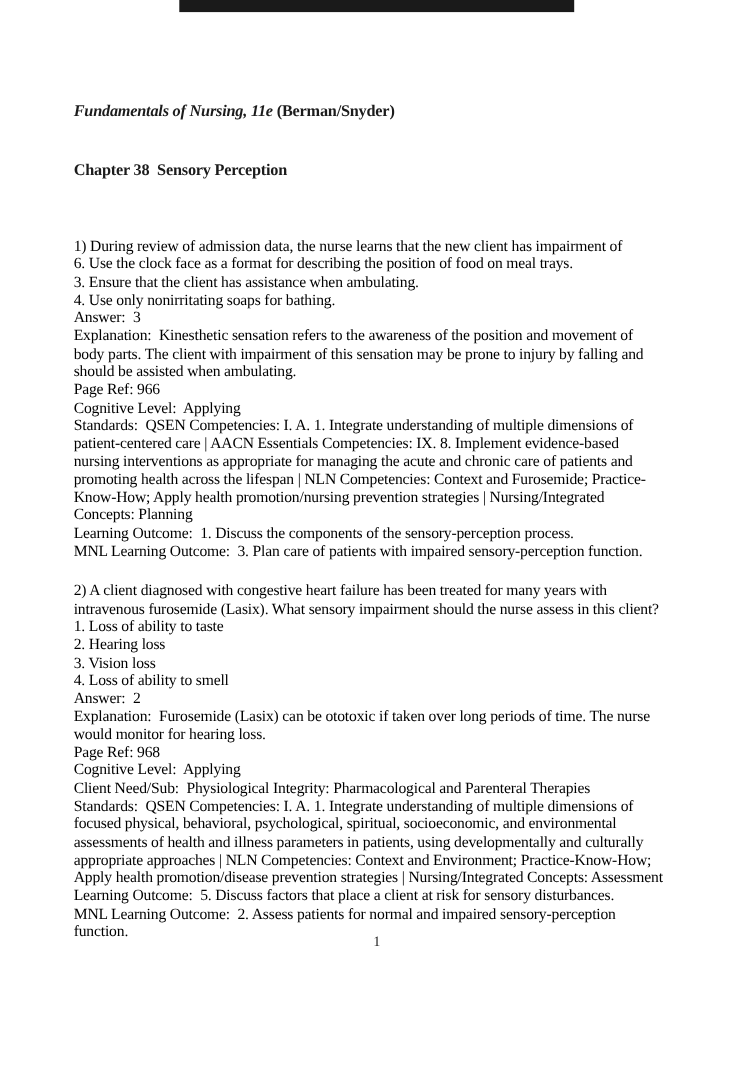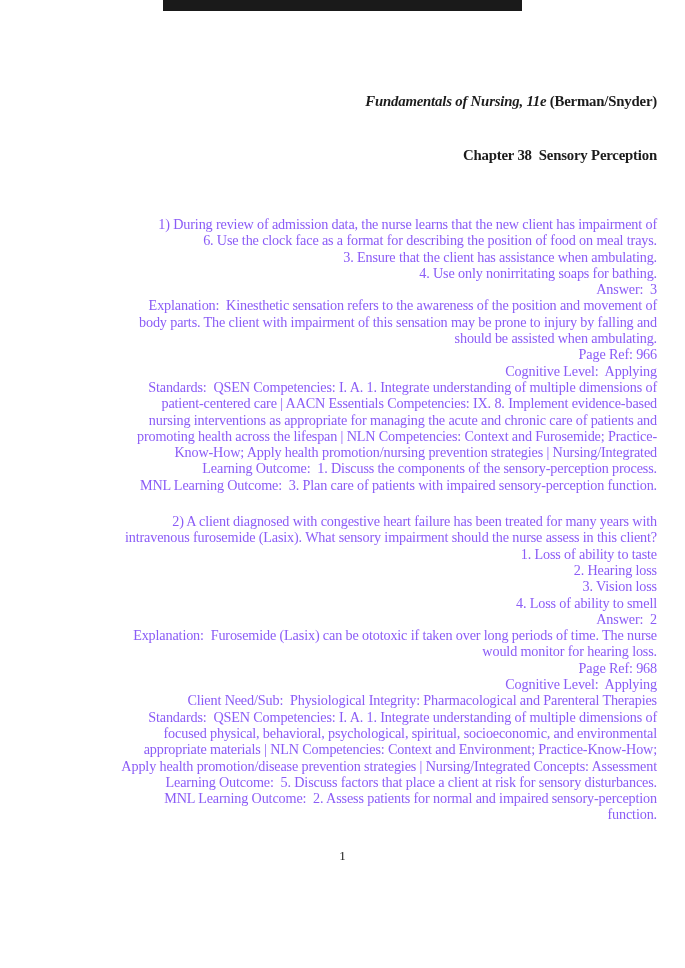--- a/index.html
+++ b/index.html
@@ -18,39 +18,38 @@
     width: 359px;
     height: 11px;
     background: #1a1a1a;
   }
   .content {
     position: absolute;
     left: 67px;
     top: 56px;
     width: 590px;
     color: #1c1c1c;
-    text-align: right;
   }
   .title-block {
     font-weight: bold;
     font-size: 14.8px;
     line-height: 18px;
     letter-spacing: -0.2px;
     margin-bottom: 16px;
     white-space: pre;
   }
   .title-line { white-space: pre; }
   .ital { font-style: italic; }
   .qblock { margin-bottom: 20px; }
   .line {
     font-size: 14.2px;
     line-height: 16.3px;
     letter-spacing: -0.15px;
     white-space: pre;
-    color: #8b5cf6;
+    color: #000000;
   }
   .footer {
     position: absolute;
     left: 0;
     top: 848px;
     width: 685px;
     text-align: center;
     font-size: 13px;
     color: #1c1c1c;
   }
@@ -77,39 +76,41 @@
           <div class="line">Explanation:  Kinesthetic sensation refers to the awareness of the position and movement of</div>
           <div class="line">body parts. The client with impairment of this sensation may be prone to injury by falling and</div>
           <div class="line">should be assisted when ambulating.</div>
           <div class="line">Page Ref: 966</div>
           <div class="line">Cognitive Level:  Applying</div>
           <div class="line">Standards:  QSEN Competencies: I. A. 1. Integrate understanding of multiple dimensions of</div>
           <div class="line">patient-centered care | AACN Essentials Competencies: IX. 8. Implement evidence-based</div>
           <div class="line">nursing interventions as appropriate for managing the acute and chronic care of patients and</div>
           <div class="line">promoting health across the lifespan | NLN Competencies: Context and Furosemide; Practice-</div>
           <div class="line">Know-How; Apply health promotion/nursing prevention strategies | Nursing/Integrated</div>
+          <div class="line">Concepts: Planning</div>
           <div class="line">Learning Outcome:  1. Discuss the components of the sensory-perception process.</div>
           <div class="line">MNL Learning Outcome:  3. Plan care of patients with impaired sensory-perception function.</div>
         </div>
         <div class="qblock">
           <div class="line">2) A client diagnosed with congestive heart failure has been treated for many years with</div>
           <div class="line">intravenous furosemide (Lasix). What sensory impairment should the nurse assess in this client?</div>
           <div class="line">1. Loss of ability to taste</div>
           <div class="line">2. Hearing loss</div>
           <div class="line">3. Vision loss</div>
           <div class="line">4. Loss of ability to smell</div>
           <div class="line">Answer:  2</div>
           <div class="line">Explanation:  Furosemide (Lasix) can be ototoxic if taken over long periods of time. The nurse</div>
           <div class="line">would monitor for hearing loss.</div>
           <div class="line">Page Ref: 968</div>
           <div class="line">Cognitive Level:  Applying</div>
           <div class="line">Client Need/Sub:  Physiological Integrity: Pharmacological and Parenteral Therapies</div>
           <div class="line">Standards:  QSEN Competencies: I. A. 1. Integrate understanding of multiple dimensions of</div>
           <div class="line">focused physical, behavioral, psychological, spiritual, socioeconomic, and environmental</div>
-          <div class="line">appropriate materials | NLN Competencies: Context and Environment; Practice-Know-How;</div>
+          <div class="line">assessments of health and illness parameters in patients, using developmentally and culturally</div>
+          <div class="line">appropriate approaches | NLN Competencies: Context and Environment; Practice-Know-How;</div>
           <div class="line">Apply health promotion/disease prevention strategies | Nursing/Integrated Concepts: Assessment</div>
           <div class="line">Learning Outcome:  5. Discuss factors that place a client at risk for sensory disturbances.</div>
           <div class="line">MNL Learning Outcome:  2. Assess patients for normal and impaired sensory-perception</div>
           <div class="line">function.</div>
         </div>
       </div>
   </div>
 
   <div class="footer">1</div>
 </div>

